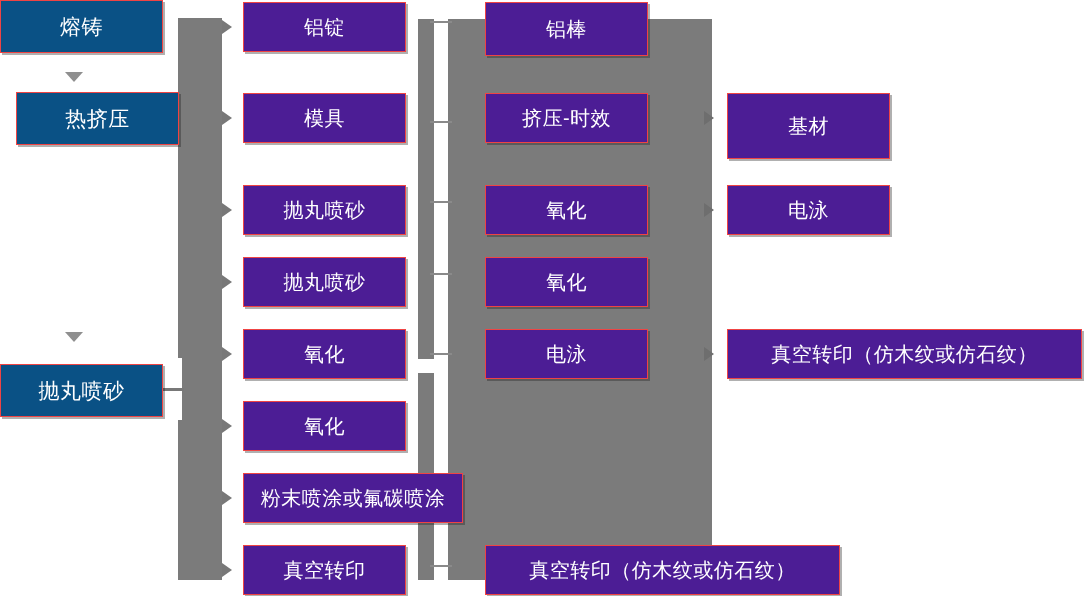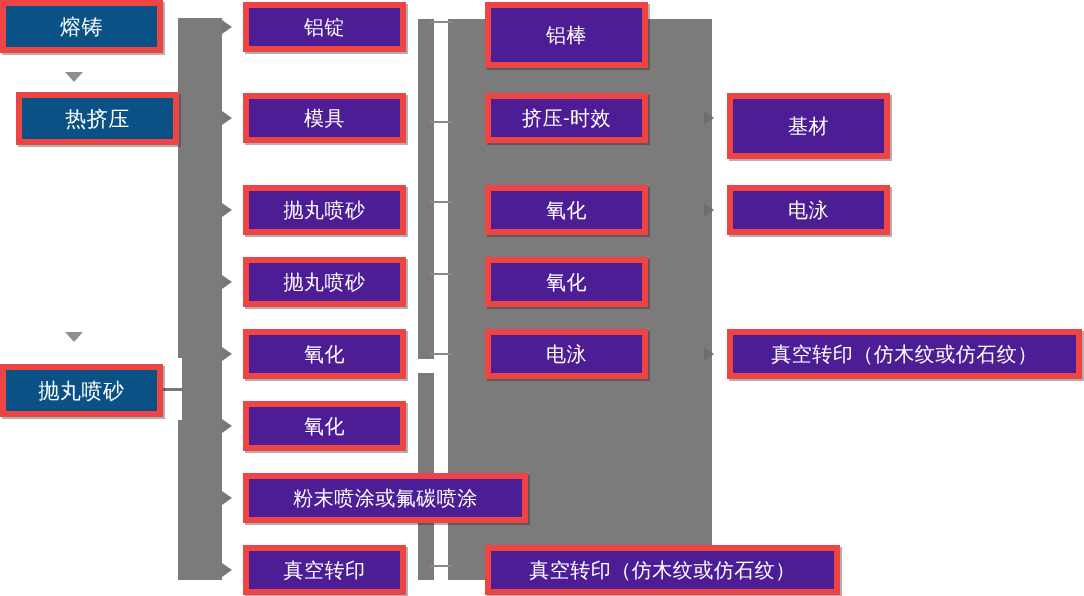--- a/index.html
+++ b/index.html
@@ -16,21 +16,21 @@
   }
 
   
   .node{
     position:absolute;
     box-sizing:border-box;
     display:flex;
     align-items:center;
     justify-content:center;
     color:#ffffff;
-    border:6px solid #ef4444;
+    border:1px solid #ef4444;
     text-align:center;
     white-space:nowrap;
     letter-spacing:0.5px;
     z-index:6;
   }
   .node.dark{ background:#0A5185; }
   .node.light{ background:#4c1d95; }
 
   
   .node.light{
@@ -143,41 +143,41 @@
   </div>
 
   <div class="node light" style="left:243px; top:329px; width:163px; height:50px; font-size:20px;">
     <span>氧化</span>
   </div>
 
   <div class="node light" style="left:243px; top:401px; width:163px; height:50px; font-size:20px;">
     <span>氧化</span>
   </div>
 
-  <div class="node light" style="left:243px; top:473px; width:285px; height:50px; font-size:20px;">
+  <div class="node light" style="left:243px; top:473px; width:220px; height:50px; font-size:20px;">
     <span>粉末喷涂或氟碳喷涂</span>
   </div>
 
   <div class="node light" style="left:243px; top:545px; width:163px; height:50px; font-size:20px;">
     <span>真空转印</span>
   </div>
 
   <div class="grayblock" style="left:418px; top:19px; width:16px; height:340px;"></div>
   <div class="grayblock" style="left:418px; top:373px; width:16px; height:207px;"></div>
 
   <div class="tick" style="left:430px; top:21px; width:22px;"></div>
   <div class="tick" style="left:430px; top:121px; width:22px;"></div>
   <div class="tick" style="left:430px; top:201px; width:22px;"></div>
   <div class="tick" style="left:430px; top:273px; width:22px;"></div>
   <div class="tick" style="left:430px; top:353px; width:22px;"></div>
   <div class="tick" style="left:430px; top:565px; width:22px;"></div>
 
   <div class="grayblock" style="left:448px; top:19px; width:264px; height:561px;"></div>
 
-  <div class="node light" style="left:485px; top:2px; width:163px; height:66px; font-size:20px;">
+  <div class="node light" style="left:485px; top:2px; width:163px; height:54px; font-size:20px;">
     <span>铝棒</span>
   </div>
 
   <div class="node light" style="left:485px; top:93px; width:163px; height:50px; font-size:20px;">
     <span>挤压-时效</span>
   </div>
 
   <div class="node light" style="left:485px; top:185px; width:163px; height:50px; font-size:20px;">
     <span>氧化</span>
   </div>

